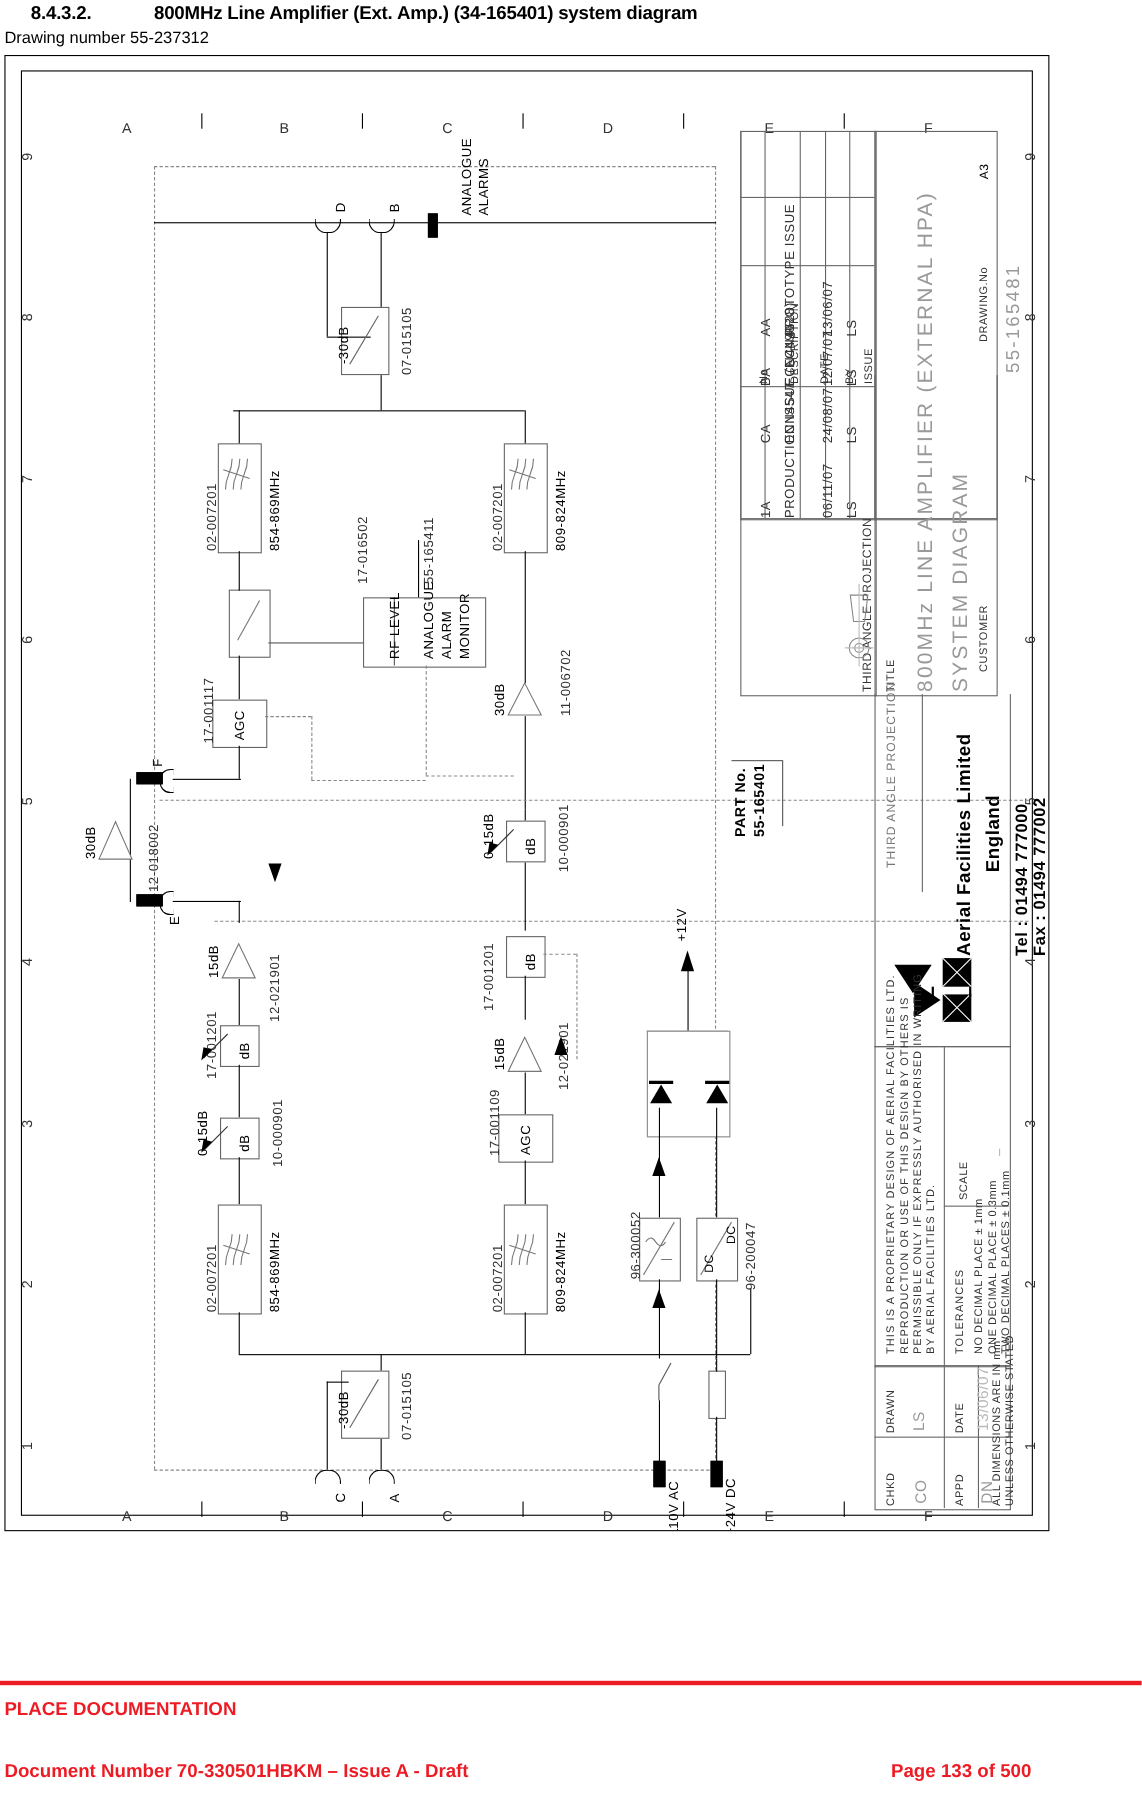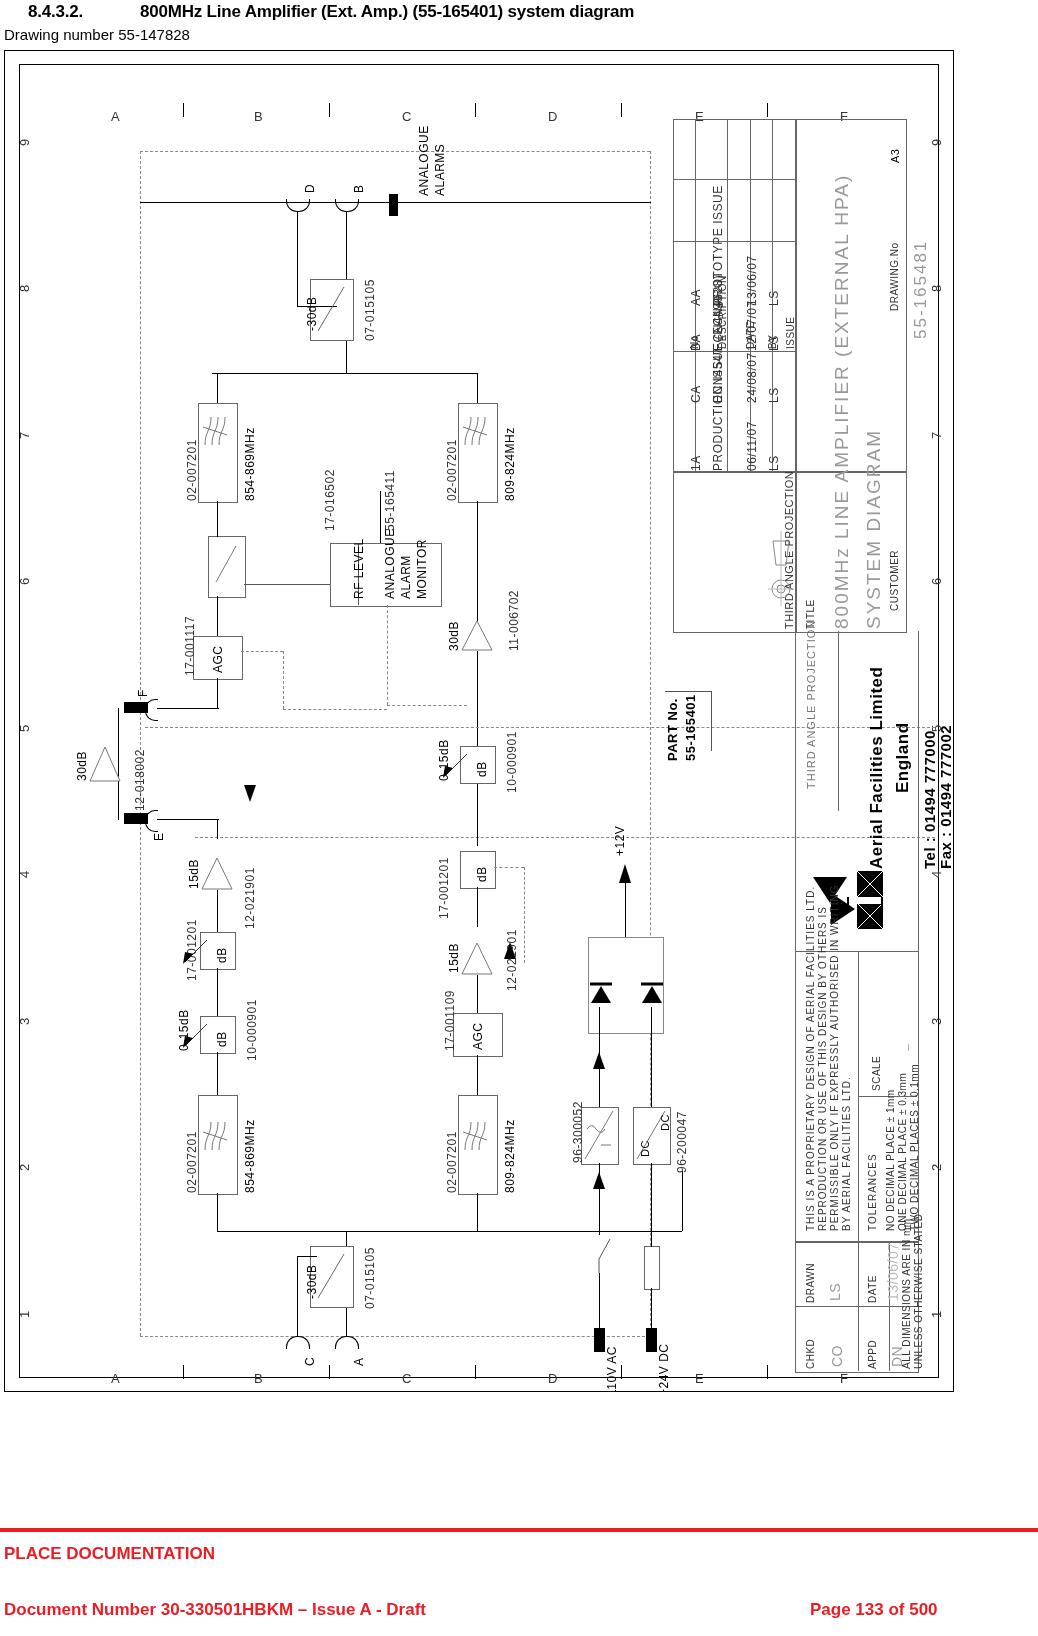--- a/index.html
+++ b/index.html
@@ -45,23 +45,23 @@
   .f-rule{position:absolute;left:0;top:0;width:1038px;height:4px;background:#ed1c24;}
   .f-l1{position:absolute;left:4px;top:16px;font-size:17px;font-weight:bold;color:#ed1c24;}
   .f-l2{position:absolute;left:4px;top:72px;font-size:17px;font-weight:bold;color:#ed1c24;}
   .f-l3{position:absolute;left:810px;top:72px;font-size:17px;font-weight:bold;color:#ed1c24;}
 </style>
 </head>
 <body>
 
 <div id="doc-header">
   <div class="h-title">
-    <span class="num">8.4.3.2.</span><span>800MHz Line Amplifier (Ext. Amp.) (55-165401) system diagram</span>
+    <span class="num">8.4.3.2.</span><span>800MHz Line Amplifier (Ext. Amp.) (34-165401) system diagram</span>
   </div>
-  <div class="h-sub">Drawing number 55-147828</div>
+  <div class="h-sub">Drawing number 55-237312</div>
 </div>
 
 <div id="drawing">
   <div id="inner-frame"></div>
 
   <div class="zone" style="left:106px;top:58px;">A</div>
   <div class="zone" style="left:249px;top:58px;">B</div>
   <div class="zone" style="left:397px;top:58px;">C</div>
   <div class="zone" style="left:543px;top:58px;">D</div>
   <div class="zone" style="left:690px;top:58px;">E</div>
@@ -488,15 +488,15 @@
     <div class="rt" style="left: 762px; top: 300px; font-size: 12px;">LS</div>
     <div class="rt" style="left: 684px; top: 255px; font-size: 12px;">AA</div>
     <div class="rt" style="left: 706px; top: 255px; font-size: 12px;">PROTOTYPE ISSUE</div>
     <div class="rt" style="left: 740px; top: 255px; font-size: 12px;">13/06/07</div>
     <div class="rt" style="left: 762px; top: 255px; font-size: 12px;">LS</div>
   </div>
 
 <div id="doc-footer">
   <div class="f-rule"></div>
   <div class="f-l1">PLACE DOCUMENTATION</div>
-  <div class="f-l2">Document Number 30-330501HBKM – Issue A - Draft</div>
+  <div class="f-l2">Document Number 70-330501HBKM – Issue A - Draft</div>
   <div class="f-l3">Page 133 of 500</div>
 </div>
 
 </body></html>

